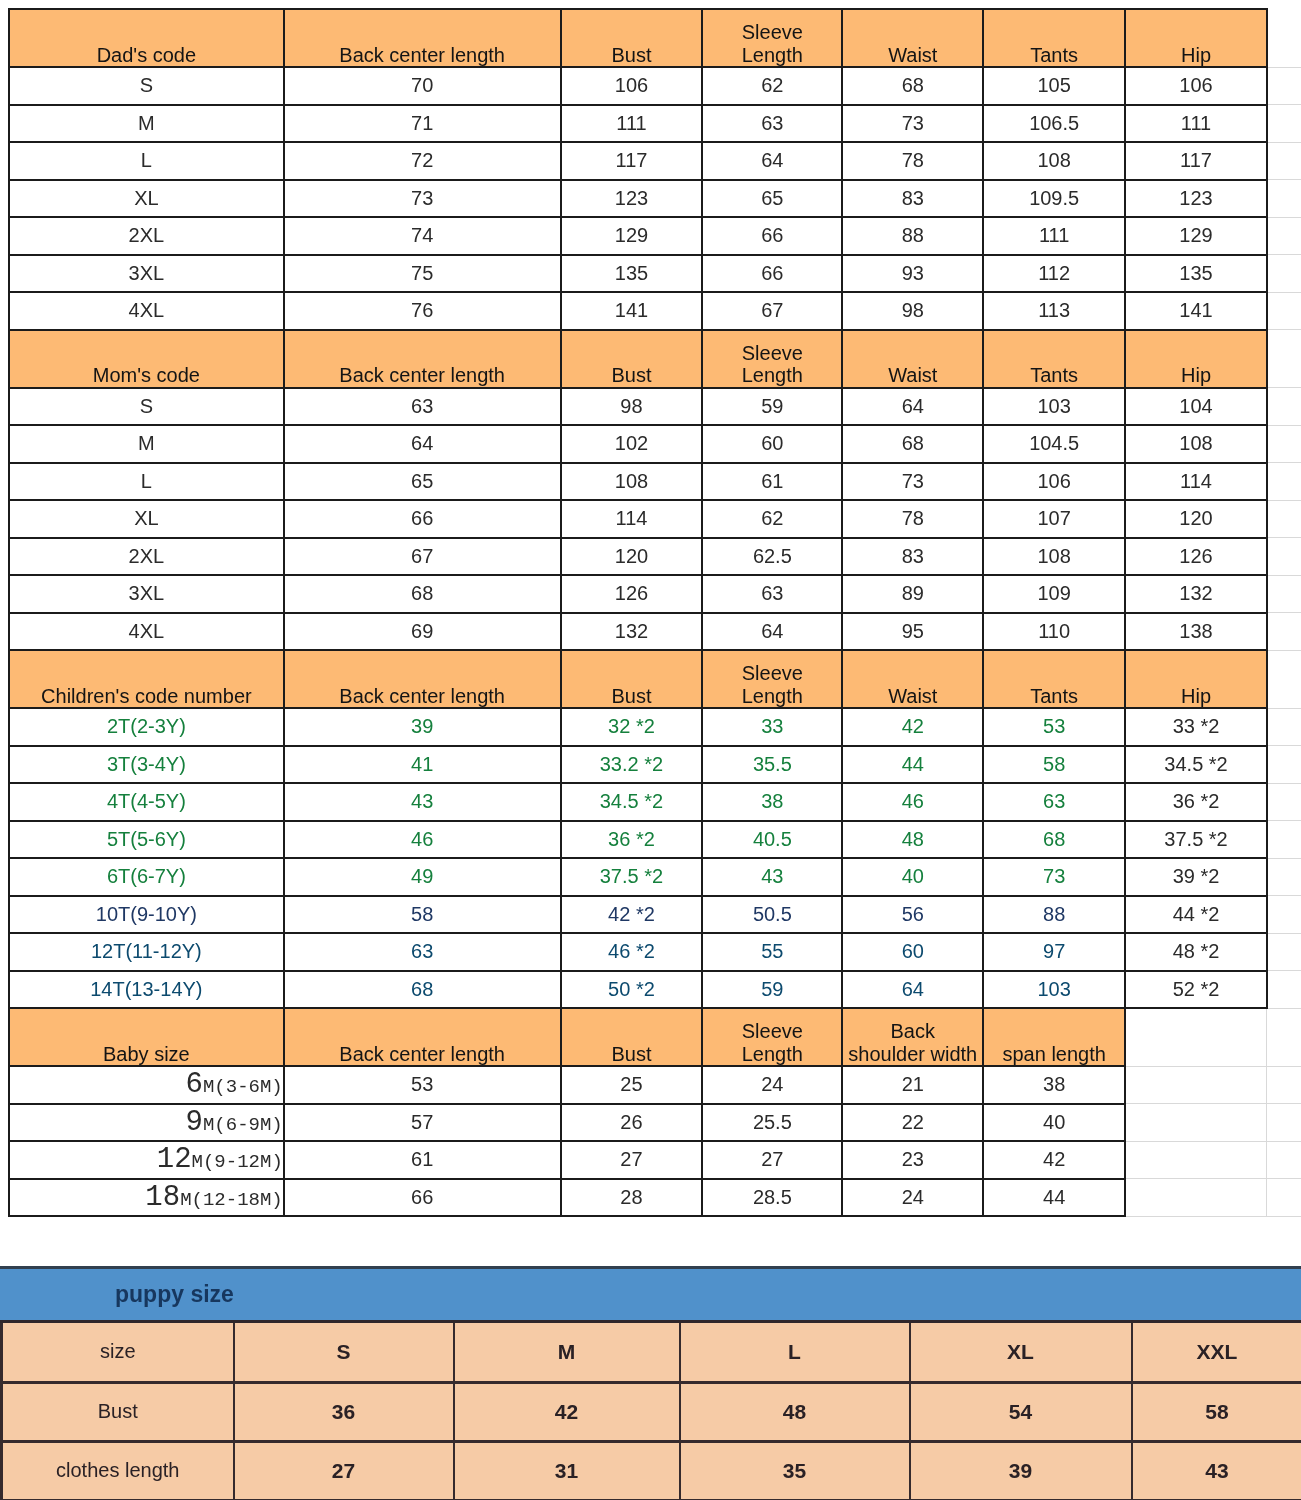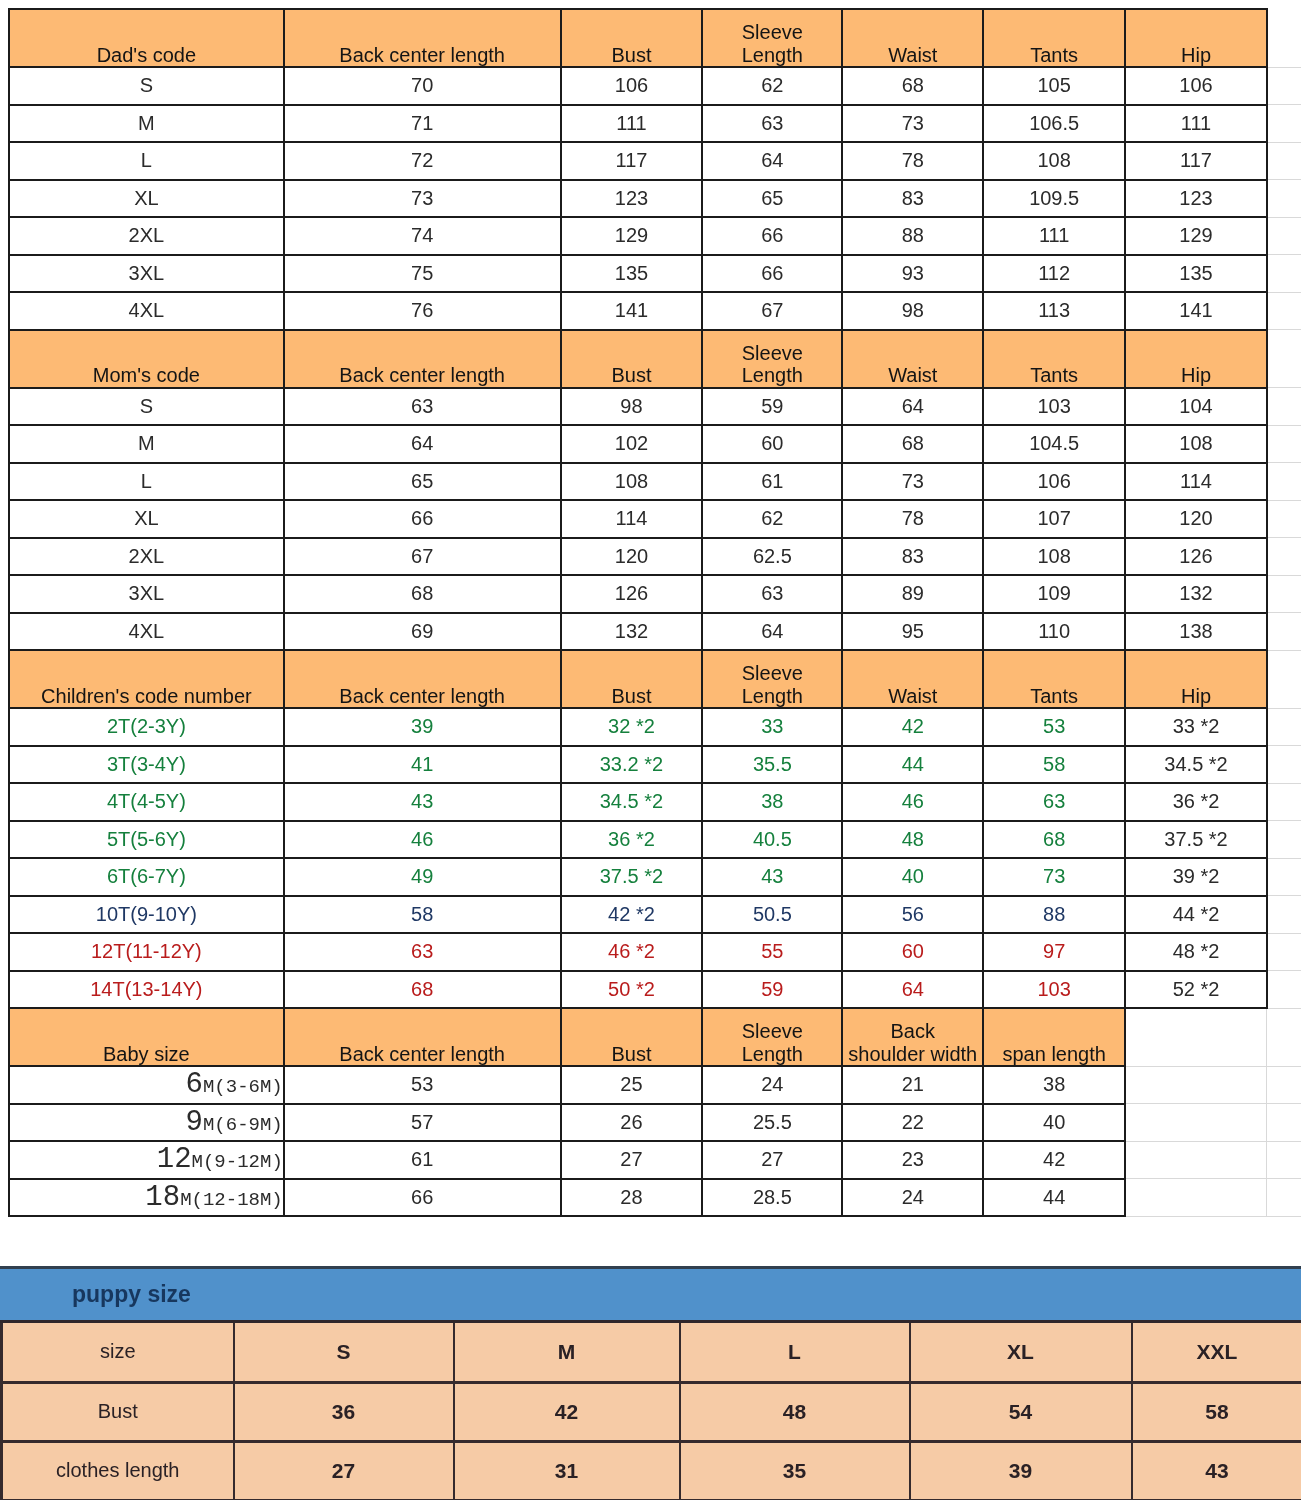--- a/index.html
+++ b/index.html
@@ -16,30 +16,30 @@
     background:#fdba74;border:2px solid #1b1b1b;text-align:center;vertical-align:bottom;
     padding-bottom:7px;font-size:20px;color:#141414;white-space:pre-line;line-height:1.12;
   }
   td.v{border:2px solid #1b1b1b;text-align:center;vertical-align:middle;font-size:20px;}
   td.v.left{text-align:right;padding-left:2px;font-family:Liberation Mono, monospace;}
   .big{font-size:29px;}
   .rest{font-size:19px;}
   .c-dark{color:#2b2b2b;}
   .c-blue{color:#15803d;}
   .c-navy{color:#1f3864;}
-  .c-red{color:#b91c1c;margin-left:16px;}
+  .c-red{color:#0c4a6e;margin-left:16px;}
   td.ghost{border:0;border-bottom:1px solid #d9d9d9;background:transparent;}
   td.ghost.vline{border-left:1px solid #d9d9d9;}
   
   .puppy-banner{
     position:absolute;left:0;top:1266px;width:1301px;height:57px;box-sizing:border-box;
     background:#5091cb;border-top:3px solid #31404f;border-bottom:3px solid #2f262a;
     display:flex;align-items:center;
   }
-  .puppy-banner span{margin-left:72px;font-size:23px;font-weight:bold;color:#17375e;}
+  .puppy-banner span{margin-left:115px;font-size:23px;font-weight:bold;color:#17375e;}
   
   #puppyTable{
     position:absolute;left:0;top:1323px;width:1301px;border-collapse:collapse;
     table-layout:fixed;background:#f6cba6;
   }
   #puppyTable tr{height:59px;}
   #puppyTable td{
     box-sizing:border-box;padding:0;text-align:center;vertical-align:middle;
     border:2px solid #352a2d;border-top-width:3px;border-bottom-width:3px;
     font-size:20px;color:#2a2125;background:#f6cba6;

